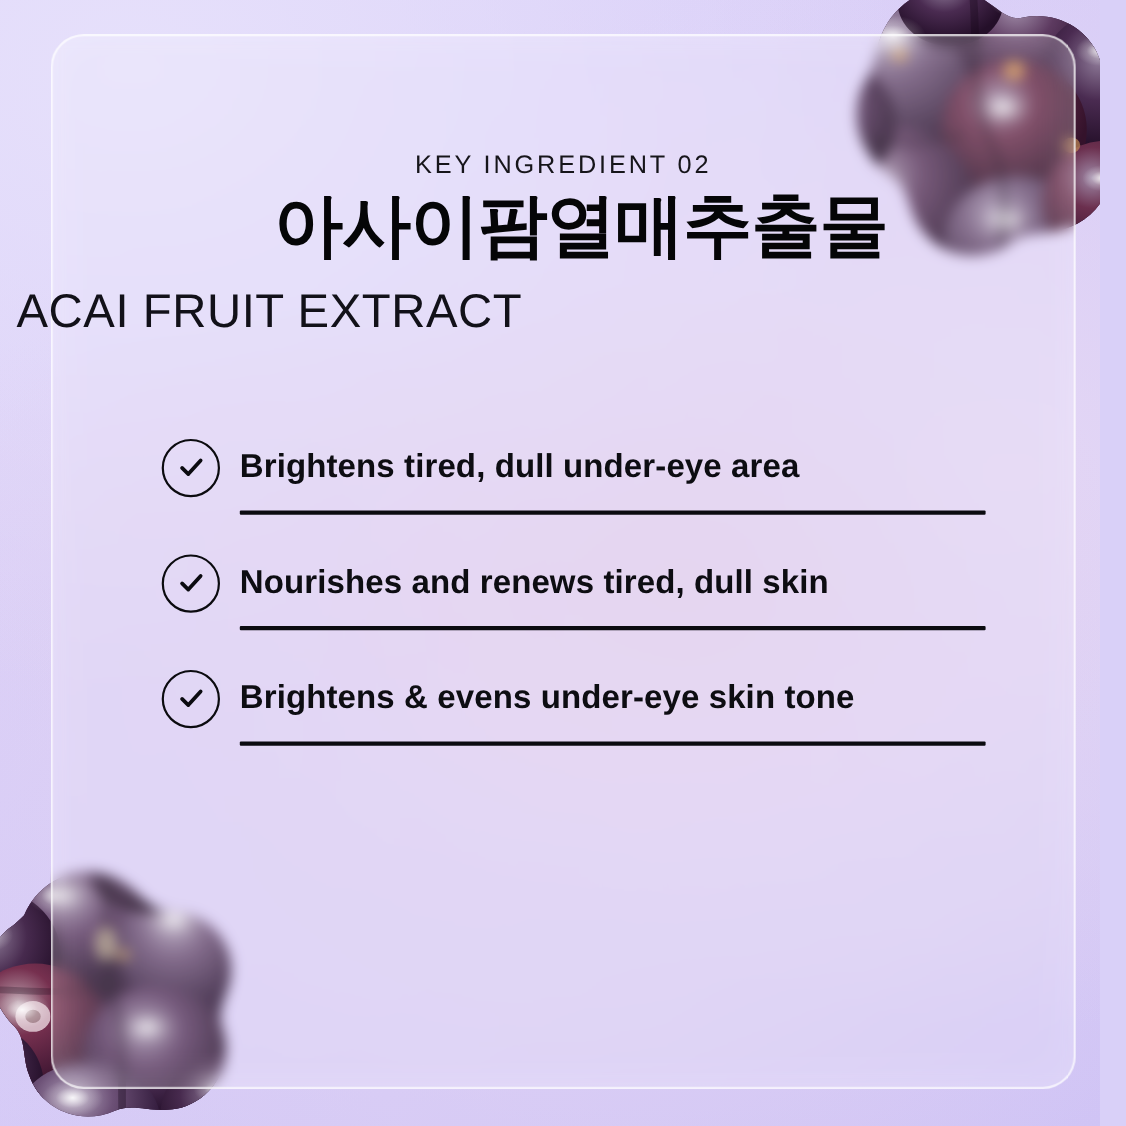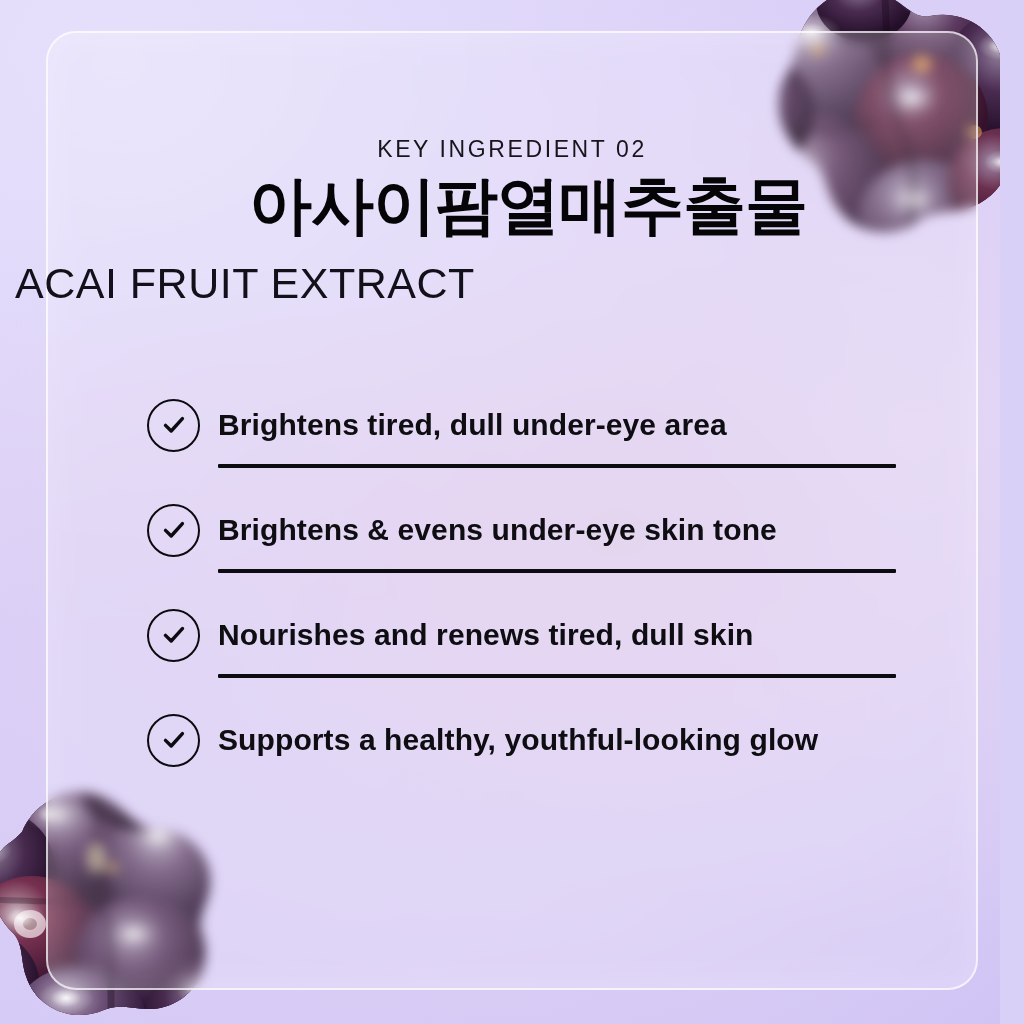--- a/index.html
+++ b/index.html
@@ -319,44 +319,33 @@
         <div class="benefit-divider"></div>
       </div>
 
       <div class="benefit-row">
         <div class="benefit-top">
           <span class="check-icon">
             <svg width="30" height="30" viewBox="0 0 30 30" aria-hidden="true">
               <path d="M6.5 15.4 L12.2 21 L23.4 8.6" fill="none" stroke="#0b0b10" stroke-width="3.4" stroke-linecap="round" stroke-linejoin="round"></path>
             </svg>
           </span>
-          <span class="benefit-text">Brightens &amp; evens under-eye skin tone</span>
+          <span class="benefit-text">Nourishes and renews tired, dull skin</span>
         </div>
         <div class="benefit-divider"></div>
       </div>
 
       <div class="benefit-row">
         <div class="benefit-top">
           <span class="check-icon">
             <svg width="30" height="30" viewBox="0 0 30 30" aria-hidden="true">
               <path d="M6.5 15.4 L12.2 21 L23.4 8.6" fill="none" stroke="#0b0b10" stroke-width="3.4" stroke-linecap="round" stroke-linejoin="round"></path>
             </svg>
           </span>
-          <span class="benefit-text">Nourishes and renews tired, dull skin</span>
+          <span class="benefit-text">Brightens &amp; evens under-eye skin tone</span>
         </div>
         <div class="benefit-divider"></div>
       </div>
 
-      <div class="benefit-row last">
-        <div class="benefit-top">
-          <span class="check-icon">
-            <svg width="30" height="30" viewBox="0 0 30 30" aria-hidden="true">
-              <path d="M6.5 15.4 L12.2 21 L23.4 8.6" fill="none" stroke="#0b0b10" stroke-width="3.4" stroke-linecap="round" stroke-linejoin="round"></path>
-            </svg>
-          </span>
-          <span class="benefit-text">Supports a healthy, youthful-looking glow</span>
-        </div>
-
-      </div>
 
     </div>
   </div>
 </div>
 
 </body></html>

